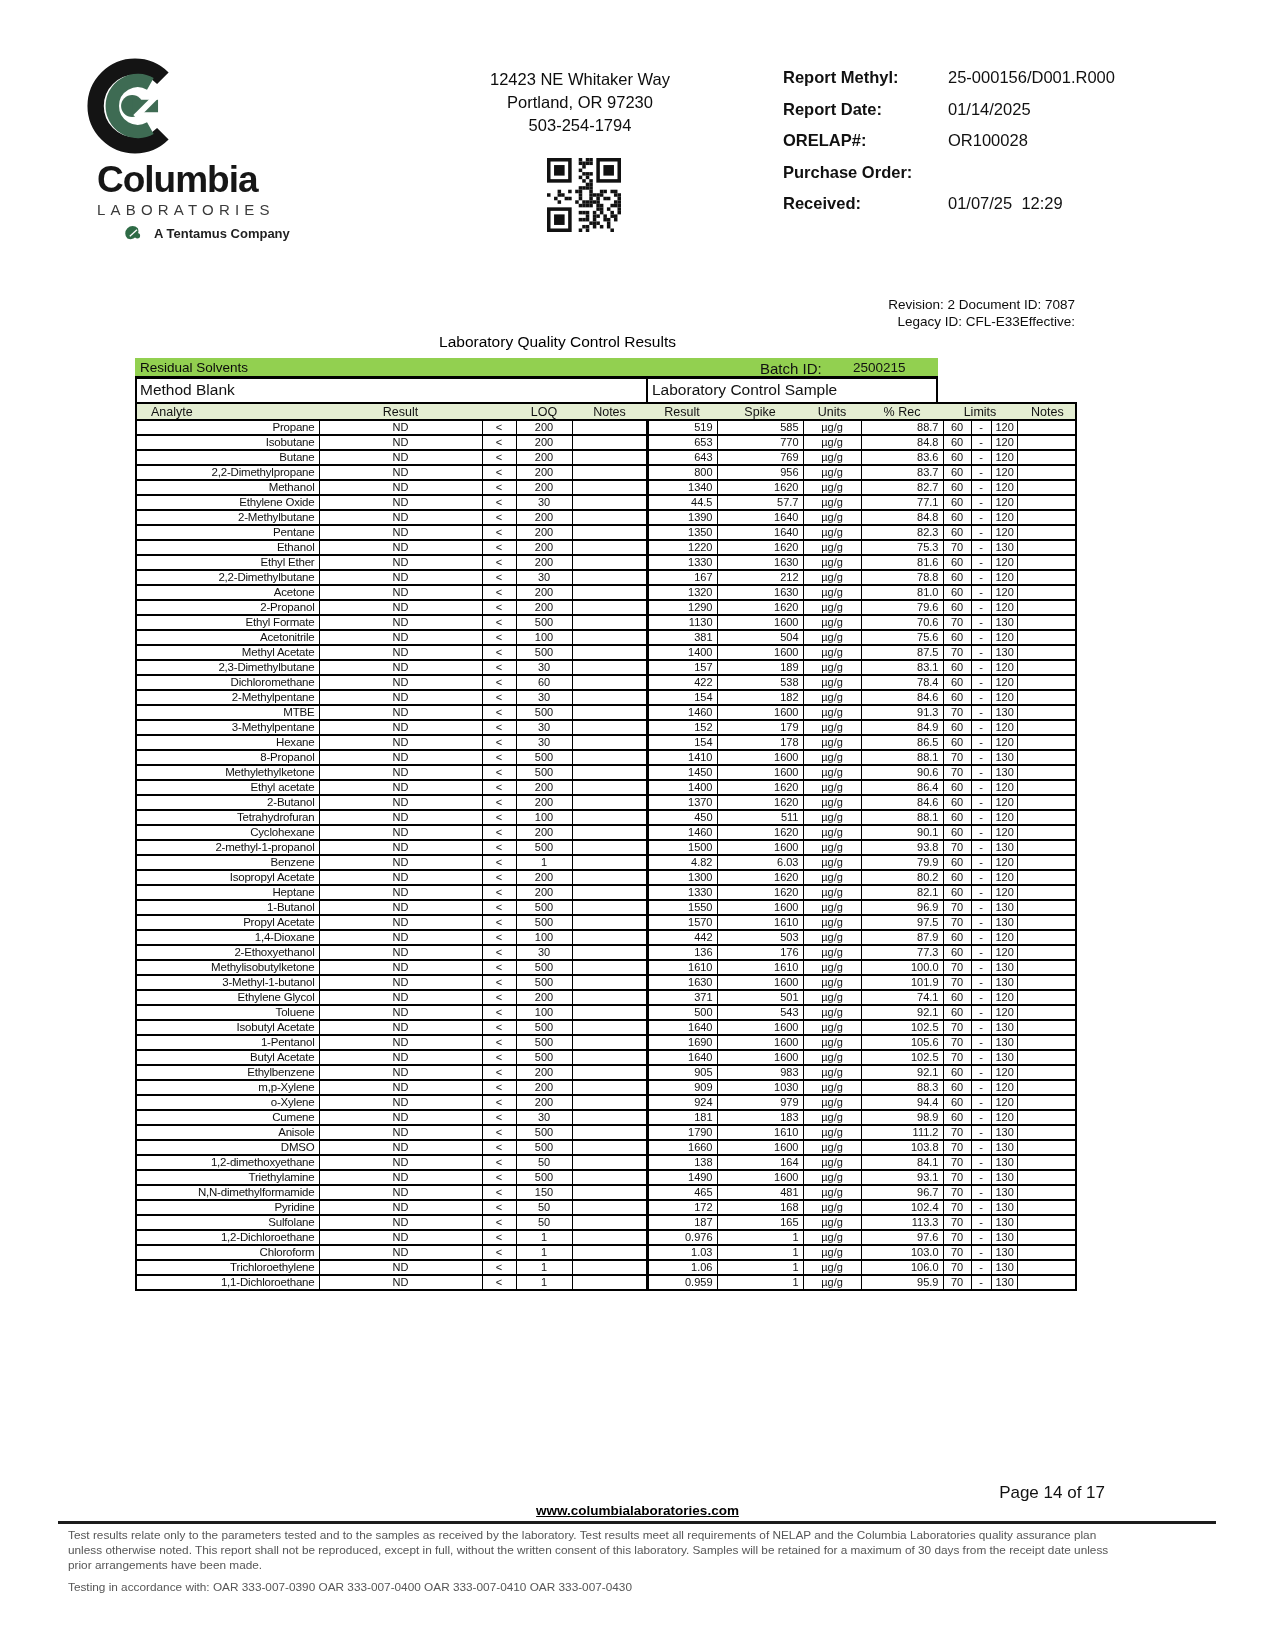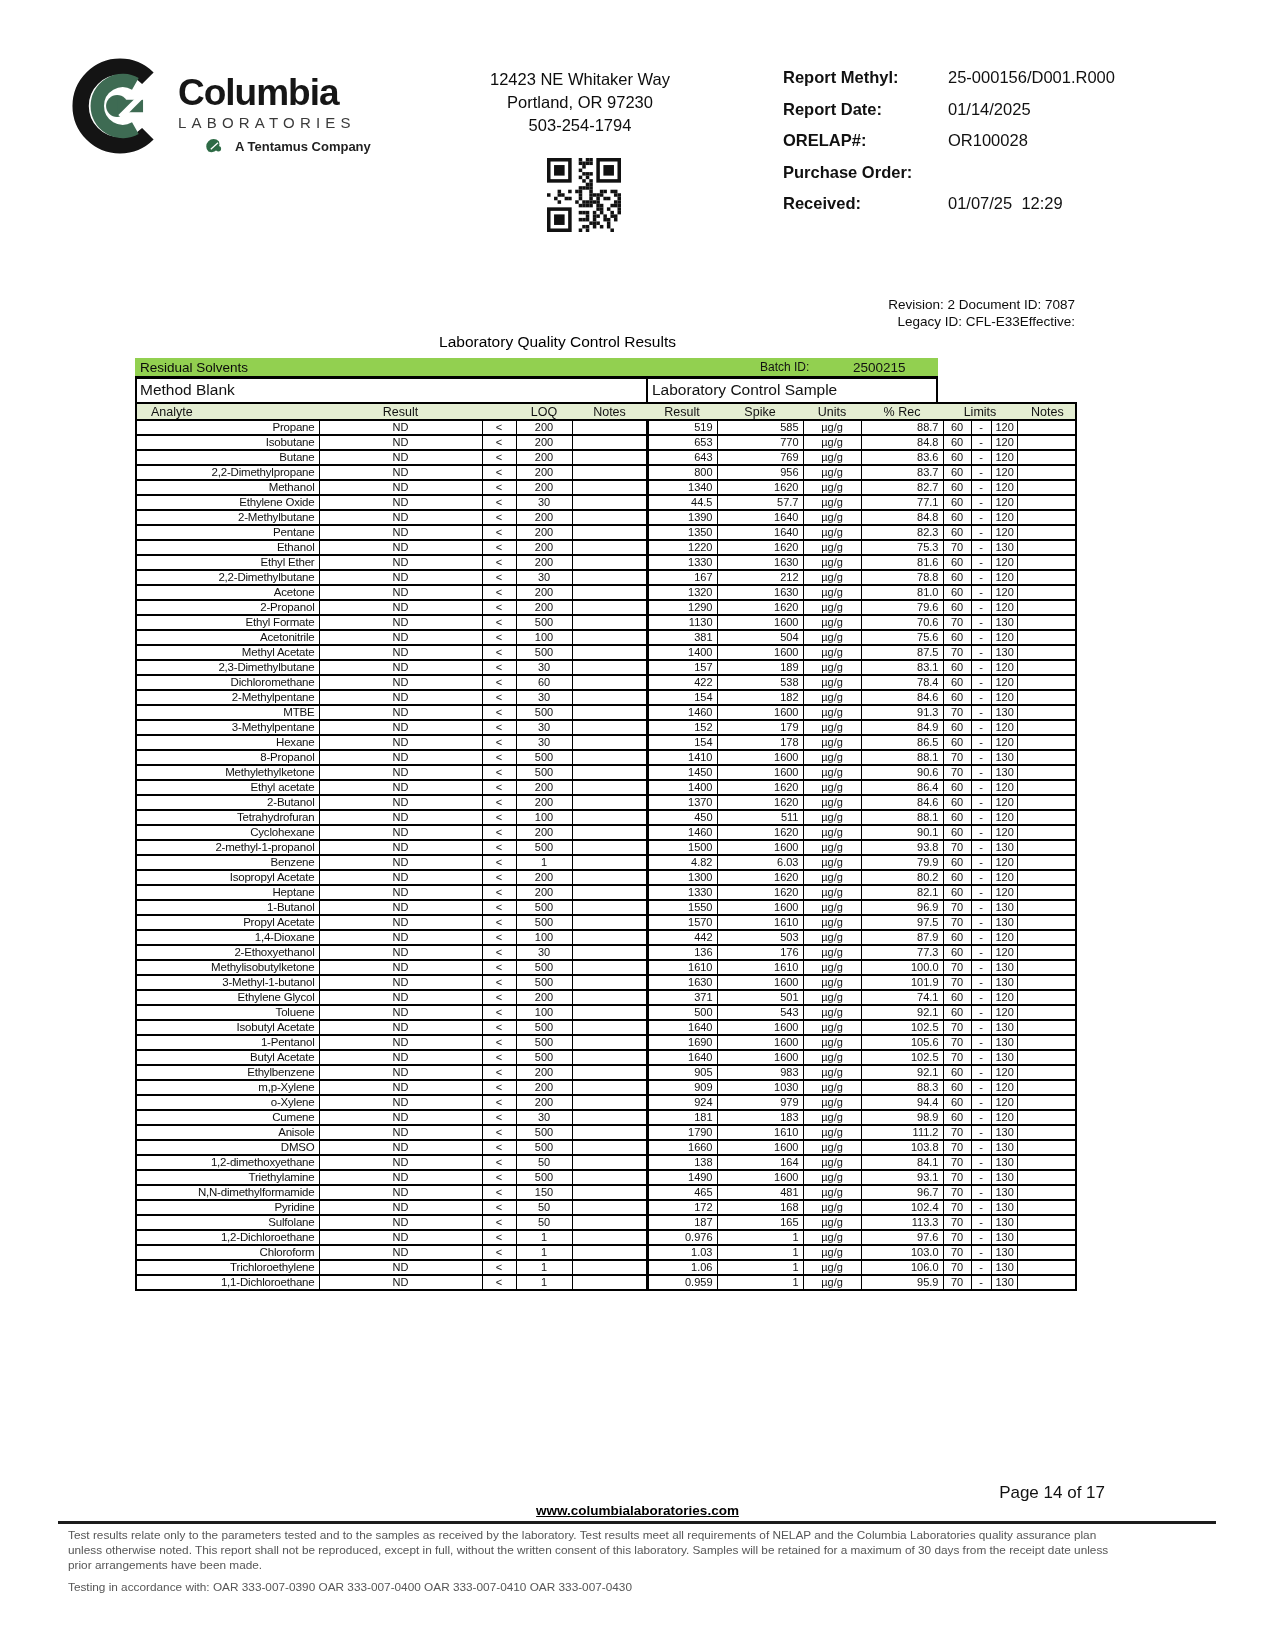--- a/index.html
+++ b/index.html
@@ -4,42 +4,42 @@
 <style>
   * { margin:0; padding:0; box-sizing:border-box; }
   html,body { background:#fff; }
   .page {
     position:relative; width:1275px; height:1650px; margin:0 auto;
     background:#fff; color:#111;
     font-family:"Liberation Sans", sans-serif;
     overflow:hidden;
   }
   
-  .logo-wrap { position:absolute; left:72px; top:58px; display:flex; align-items:flex-end; }
+  .logo-wrap { position:absolute; left:87px; top:58px; display:flex; align-items:flex-start;flex-direction:column; }
   .logo-text { margin-left:10px; padding-top:8px; }
   .logo-name { font-size:37px; font-weight:bold; letter-spacing:-1px; color:#161616; line-height:36px; }
   .logo-sub  { font-size:15px; letter-spacing:5.2px; color:#3a3a3a; margin-top:3px; }
   .logo-tag  { display:flex; align-items:center; gap:13px; margin-top:7px; margin-left:28px; }
   .logo-tag span { font-size:13px; font-weight:bold; color:#1f1f1f; }
   .addr { position:absolute; left:440px; top:68px; width:280px; text-align:center;
           font-size:16.5px; line-height:23px; color:#0d0d0d; }
   .qr { position:absolute; left:547px; top:158px; width:74px; height:74px; }
   .report-fields { position:absolute; left:783px; top:68px; width:360px; }
   .rf-row { display:flex; margin-bottom:12.5px; }
   .rf-label { width:165px; font-weight:bold; font-size:16.5px; }
   .rf-value { font-size:16.5px; white-space:pre; }
   .revision { position:absolute; left:135px; top:297px; width:940px; text-align:right;
               font-size:13.5px; line-height:16.5px; color:#0d0d0d; }
   .doc-title { position:absolute; left:135px; top:333px; width:845px; text-align:center;
                font-size:15.5px; color:#000; }
   
   .qc { position:absolute; left:135px; top:358px; width:803px; }
   .batch-bar { position:relative; height:21px; background:#92D050; border-bottom:3px solid #000; }
   .batch-bar .bb-left { position:absolute; left:5px; top:2px; font-size:13.5px; color:#0a0a0a; }
-  .batch-bar .bb-label { position:absolute; left:625px; top:2px; font-size:12px;text-align:right; }
+  .batch-bar .bb-label { position:absolute; left:625px; top:2px; font-size:15px;text-align:right; }
   .batch-bar .bb-value { position:absolute; left:718px; top:2px; font-size:13.5px; }
   .section-row { position:relative; height:23px; border-left:2px solid #000; border-right:2px solid #000; }
   .section-row .sec-left  { position:absolute; left:3px; top:2px; font-size:15.5px; }
   .section-row .sec-right { position:absolute; left:515px; top:2px; font-size:15.5px; }
   .section-row .sec-div   { position:absolute; left:509px; top:0; width:2px; height:100%; background:#000; }
   table.results { width:940px; border-collapse:collapse; table-layout:fixed;
                   border:2px solid #000; }
   table.results thead td {
     background:#E4EDD2; font-size:12.5px; height:17px; padding:0 14px;
     text-align:center; border:none;

